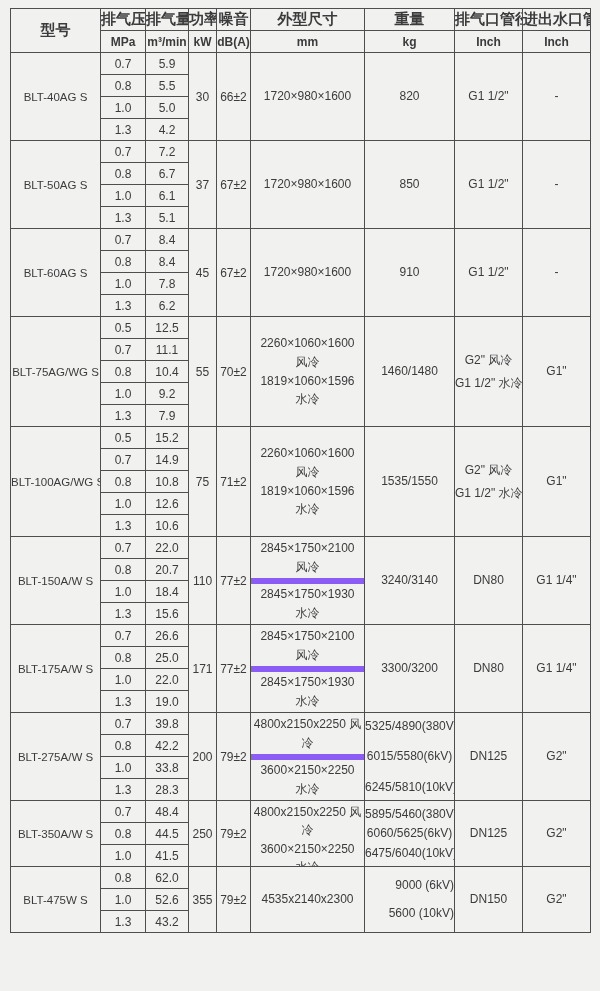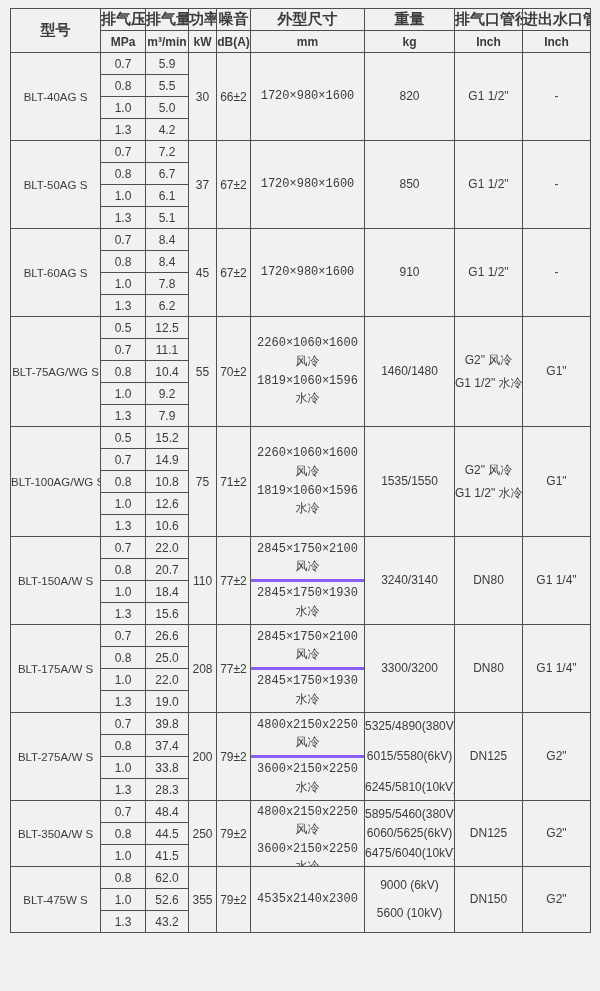--- a/index.html
+++ b/index.html
@@ -45,23 +45,22 @@
     width: 100%;
   }
   .vwrap.between { justify-content: space-between; padding: 3px 0; }
   .subdim {
     flex: 1 1 0;
     display: flex;
     flex-direction: column;
     justify-content: center;
     align-items: center;
     padding: 1px 2px;
-    font-family: Liberation Mono, monospace;
-  }
-  .subdim.split-top { border-bottom: 3px solid #8b5cf6; }
+  }
+  .subdim.split-top { border-bottom: 6px solid #8b5cf6; }
   .line { line-height: 1.55; }
   .nowrap { white-space: nowrap; }
   .multiline .line { line-height: 1.9; }
 </style>
 </head>
 <body>
 
 <div class="page">
   <table class="spec">
     <colgroup>
@@ -333,21 +332,21 @@
           <td class="sub num">18.4</td>
         </tr>
         <tr>
           <td class="sub num">1.3</td>
           <td class="sub num">15.6</td>
         </tr>
         <tr>
           <td class="model" rowspan="4">BLT-175A/W S</td>
           <td class="sub num">0.7</td>
           <td class="sub num">26.6</td>
-          <td class="num" rowspan="4">208</td>
+          <td class="num" rowspan="4">171</td>
           <td class="num" rowspan="4">77±2</td>
           <td class="dims" rowspan="4">
             <div class="vwrap" style="height: 86px;">
               <div class="subdim split-top">
                 <div class="line">2845×1750×2100 风冷</div>
               </div>
               <div class="subdim">
                 <div class="line">2845×1750×1930 水冷</div>
               </div>
             </div>
@@ -401,21 +400,21 @@
           </td>
           <td class="" rowspan="4">
             <div class="line nowrap">DN125</div>
           </td>
           <td rowspan="4">
             <div class="line nowrap">G2"</div>
           </td>
         </tr>
         <tr>
           <td class="sub num">0.8</td>
-          <td class="sub num">37.4</td>
+          <td class="sub num">42.2</td>
         </tr>
         <tr>
           <td class="sub num">1.0</td>
           <td class="sub num">33.8</td>
         </tr>
         <tr>
           <td class="sub num">1.3</td>
           <td class="sub num">28.3</td>
         </tr>
         <tr>
@@ -461,21 +460,21 @@
           <td class="num" rowspan="3">355</td>
           <td class="num" rowspan="3">79±2</td>
           <td class="dims" rowspan="3">
             <div class="vwrap" style="height: 64px;">
               <div class="subdim">
                 <div class="line">4535x2140x2300</div>
               </div>
             </div>
           </td>
           <td rowspan="3">
-            <div class="vwrap" style="height: 64px;">
+            <div class="vwrap" style="height: 64px; text-align: right;">
               <div class="line nowrap">9000 (6kV)</div>
               <div class="line nowrap">5600 (10kV)</div>
             </div>
           </td>
           <td class="" rowspan="3">
             <div class="line nowrap">DN150</div>
           </td>
           <td rowspan="3">
             <div class="line nowrap">G2"</div>
           </td>

